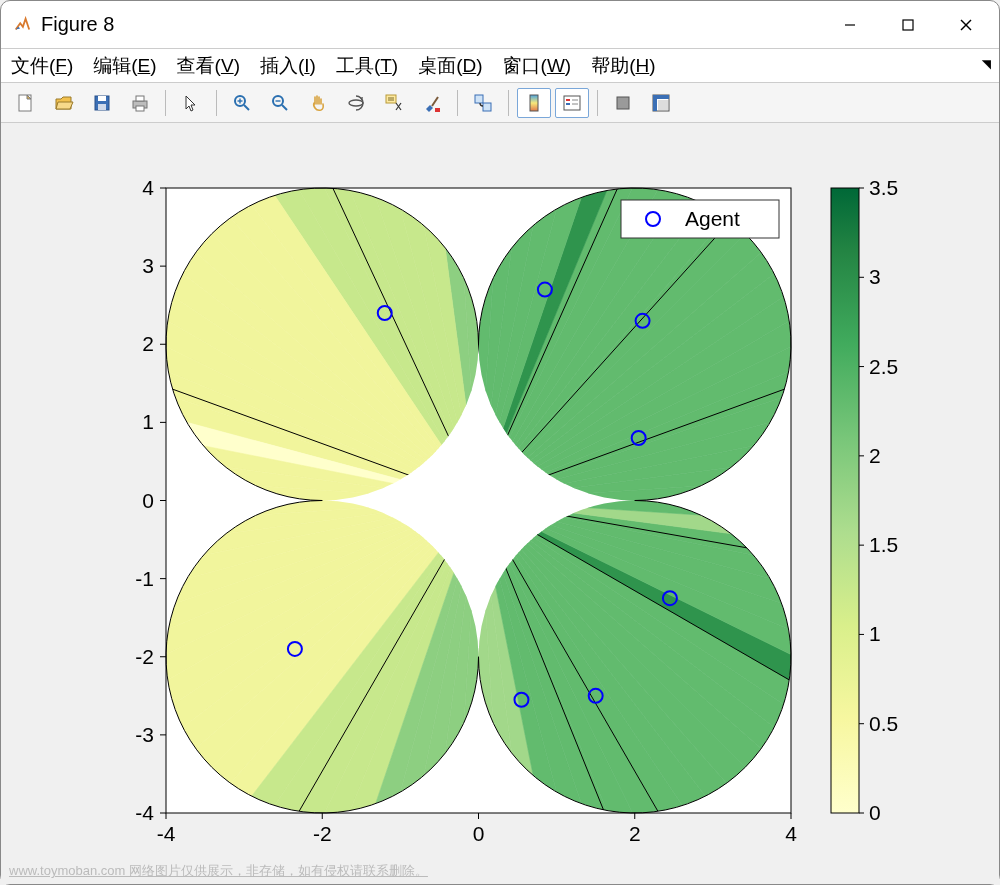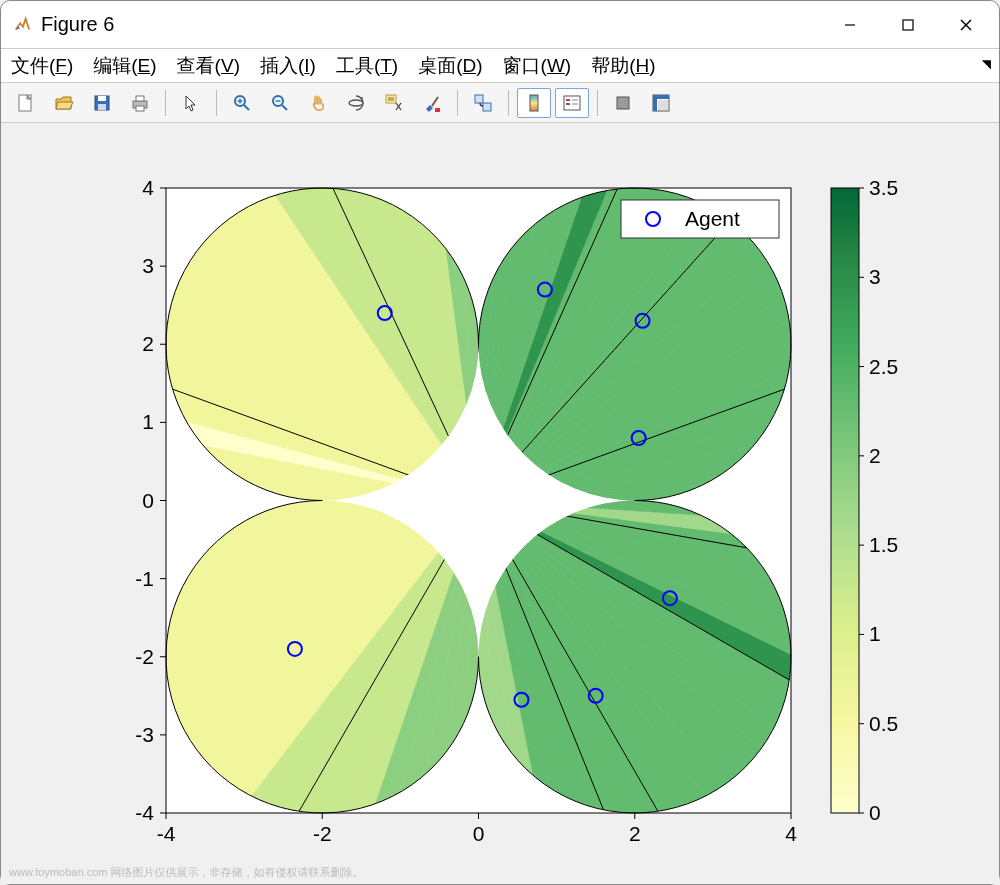--- a/index.html
+++ b/index.html
@@ -89,39 +89,40 @@
   }
   .tbtn svg { width: 22px; height: 22px; }
   .plotarea {
     flex: 1;
     background: #f0f0f0;
     position: relative;
   }
   .watermark {
     position: absolute;
     left: 8px; bottom: 4px;
-    font-size: 11px;
+    font-size: 13px;
     color: #bbb;
+    text-decoration: underline;
   }
   #chart {
     position: absolute;
     left: 0; top: 0;
   }
 </style>
 </head>
 <body>
 
 <div class="window">
 
   <div class="titlebar">
     <svg class="ticon" viewBox="0 0 20 20">
       <path d="M3 15 L8 8 L11 12 L14 3 L18 15" fill="none" stroke="#d97a2e" stroke-width="2"></path>
       <path d="M3 15 L6 12 L8 14 Z" fill="#3b6fb5"></path>
     </svg>
-    <span class="title">Figure 6</span>
+    <span class="title">Figure 8</span>
     <div class="spacer"></div>
     <div class="winbtn">
       <svg viewBox="0 0 14 14">
           <line x1="2" y1="7" x2="12" y2="7" stroke="#000" stroke-width="1.2"></line>
         </svg>
     </div>
     <div class="winbtn">
       <svg viewBox="0 0 14 14">
           <rect x="2" y="2" width="10" height="10" fill="none" stroke="#000" stroke-width="1.2"></rect>
         </svg>

